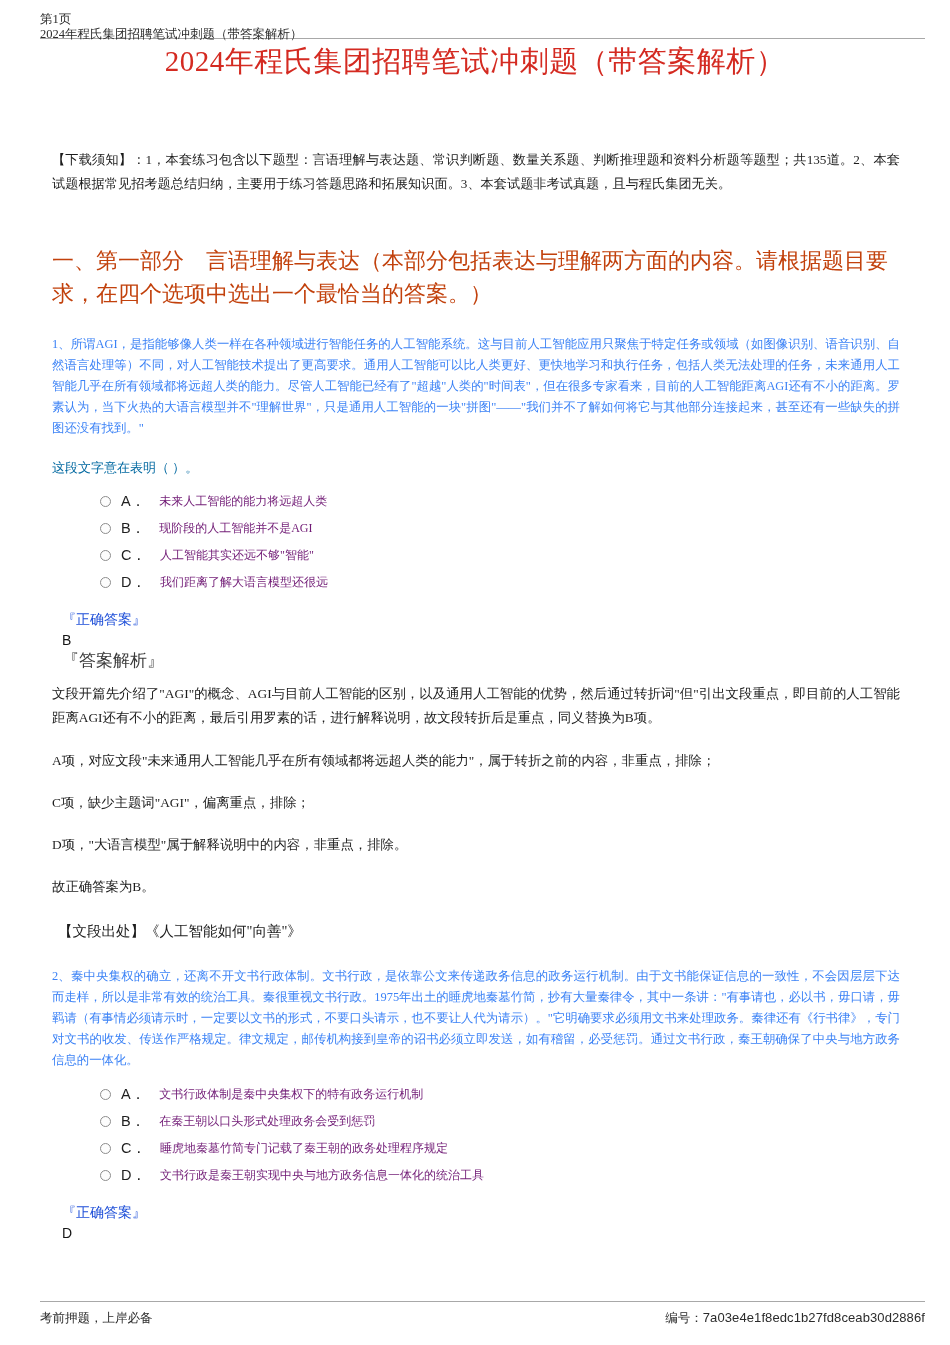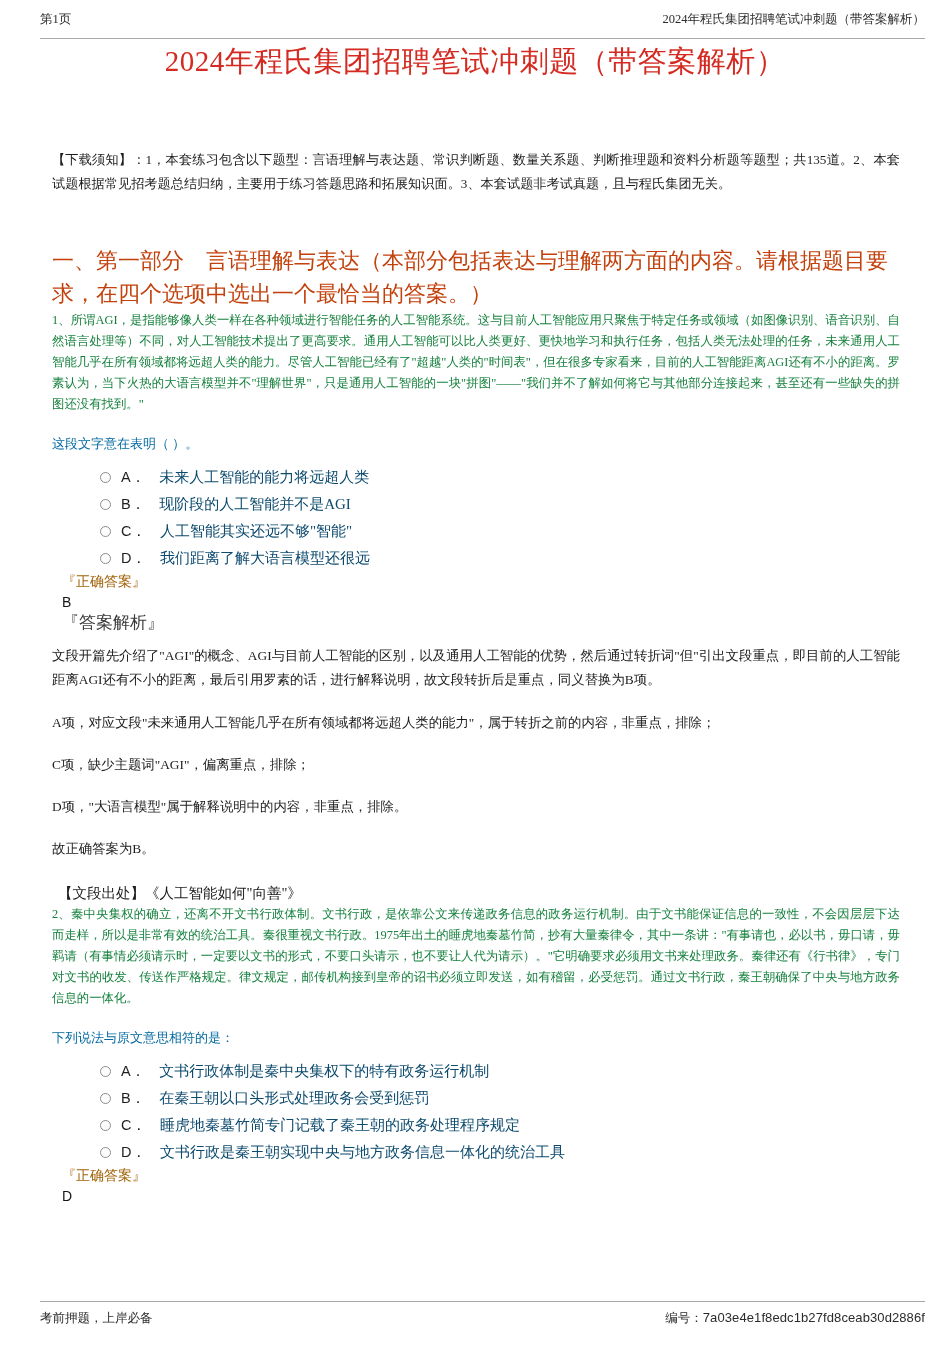--- a/index.html
+++ b/index.html
@@ -29,20 +29,21 @@
     top: 12px;
     height: 26px;
     border-bottom: 1px solid #a8a8a8;
     display: flex;
     align-items: flex-start;
     justify-content: space-between;
     font-family: "Liberation Serif", "DejaVu Serif", serif;
     font-size: 12.5px;
     color: #2b2b2b;
     line-height: 15px;
+    flex-direction: column;
   }
   .page-header .hdr-left { white-space: nowrap; }
   .page-header .hdr-right { white-space: nowrap; }
 
   
   .doc-title {
     position: absolute;
     left: 0;
     right: 0;
     top: 42px;
@@ -76,24 +77,25 @@
   .section-heading {
     margin-top: 48px;
     font-size: 22px;
     line-height: 33px;
     color: #c2410c;
     font-family: "Liberation Serif", "DejaVu Serif", serif;
     font-weight: 400;
   }
 
   .q-stem {
+    margin-top: 24px;
     font-size: 12.4px;
     line-height: 21px;
     text-align: justify;
-    color: #15803d;
+    color: #3b82f6;
   }
 
   .q-prompt {
     margin-top: 18px;
     font-size: 13px;
     line-height: 21px;
     color: #0369a1;
   }
 
   .options {
@@ -119,30 +121,31 @@
   }
   .opt-letter {
     font-family: "Liberation Sans", "DejaVu Sans", sans-serif;
     font-size: 14.5px;
     margin-right: 14px;
     color: #1f1f1f;
     white-space: nowrap;
   }
   .opt-text {
     font-family: "Liberation Serif", "DejaVu Serif", serif;
-    font-size: 15px;
-    color: #0c4a6e;
+    font-size: 12px;
+    color: #701a75;
     white-space: nowrap;
   }
 
   .answer-label {
+    margin-top: 14px;
     padding-left: 10px;
     font-size: 14px;
     line-height: 20px;
-    color: #a16207;
+    color: #1d4ed8;
   }
   .answer-value {
     padding-left: 10px;
     font-family: "Liberation Sans", "DejaVu Sans", sans-serif;
     font-size: 14px;
     line-height: 20px;
     color: #141414;
   }
   .explain-label {
     margin-top: 0;
@@ -249,21 +252,20 @@
       <p class="explain-line">A项，对应文段"未来通用人工智能几乎在所有领域都将远超人类的能力"，属于转折之前的内容，非重点，排除；</p>
       <p class="explain-line">C项，缺少主题词"AGI"，偏离重点，排除；</p>
       <p class="explain-line">D项，"大语言模型"属于解释说明中的内容，非重点，排除。</p>
       <p class="explain-line">故正确答案为B。</p>
 
       <p class="source-line">【文段出处】《人工智能如何"向善"》</p>
     </div>
 
     <div>
       <p class="q-stem">2、秦中央集权的确立，还离不开文书行政体制。文书行政，是依靠公文来传递政务信息的政务运行机制。由于文书能保证信息的一致性，不会因层层下达而走样，所以是非常有效的统治工具。秦很重视文书行政。1975年出土的睡虎地秦墓竹简，抄有大量秦律令，其中一条讲："有事请也，必以书，毋口请，毋羁请（有事情必须请示时，一定要以文书的形式，不要口头请示，也不要让人代为请示）。"它明确要求必须用文书来处理政务。秦律还有《行书律》，专门对文书的收发、传送作严格规定。律文规定，邮传机构接到皇帝的诏书必须立即发送，如有稽留，必受惩罚。通过文书行政，秦王朝确保了中央与地方政务信息的一体化。</p>
-      <p class="q-prompt">下列说法与原文意思相符的是：</p>
 
       <div class="options">
         <div class="option-row">
           <span class="radio"></span>
           <span class="opt-letter">A．</span>
           <span class="opt-text">文书行政体制是秦中央集权下的特有政务运行机制</span>
         </div>
         <div class="option-row">
           <span class="radio"></span>
           <span class="opt-letter">B．</span>

